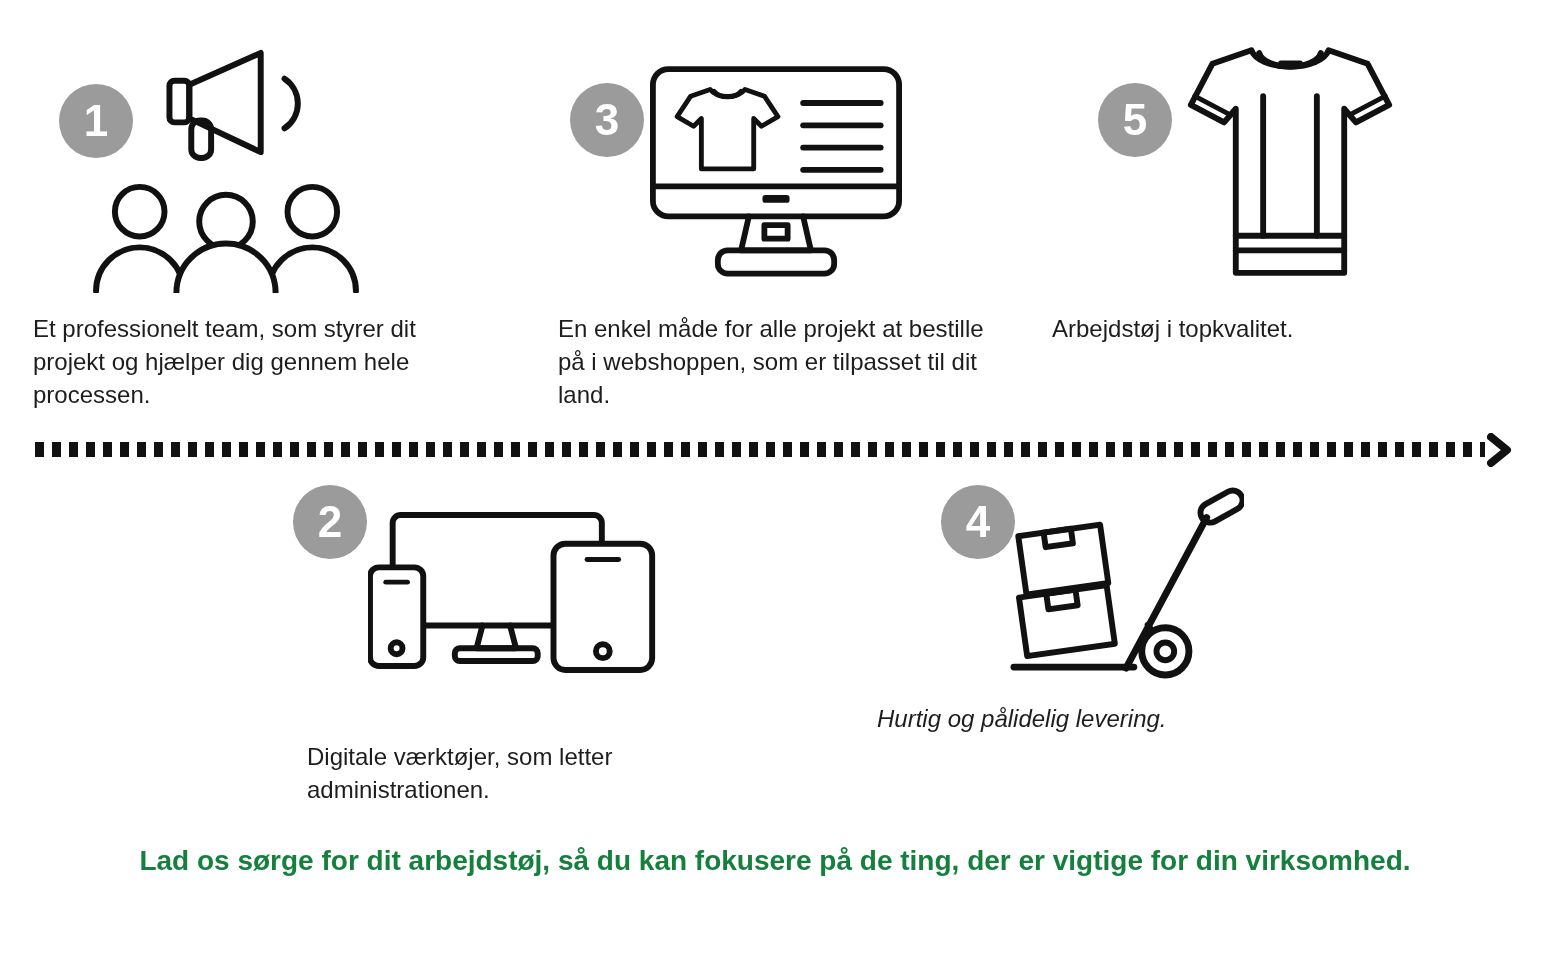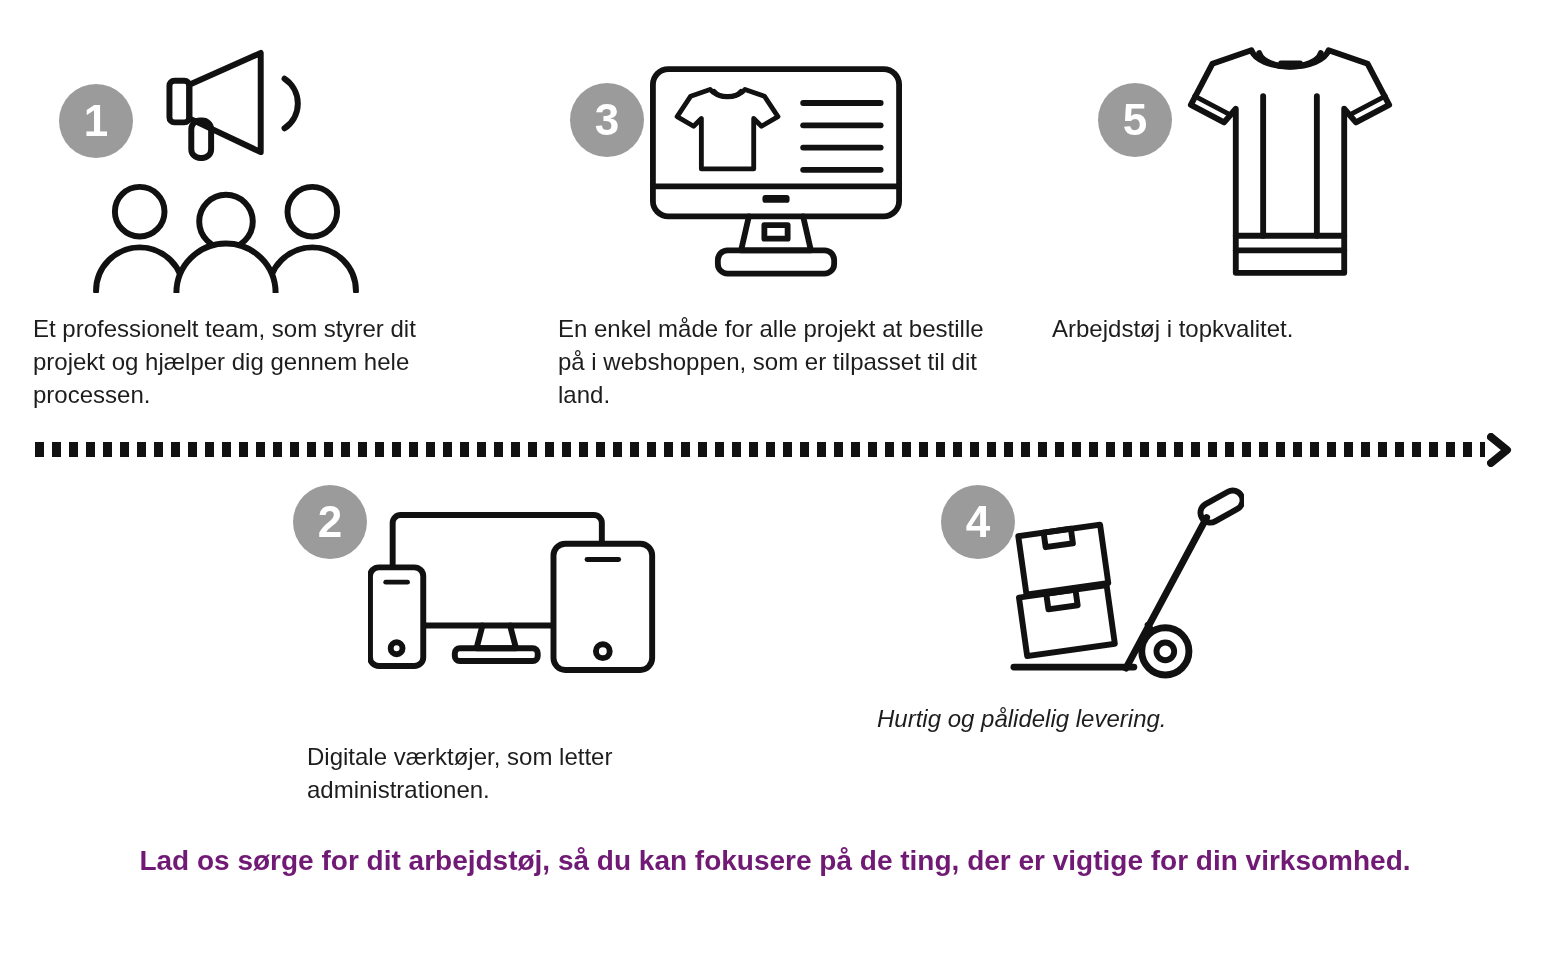--- a/index.html
+++ b/index.html
@@ -41,21 +41,21 @@
   .cap-4   { left:877px; top:702px; width:420px;font-style:italic; }
 
   .dotted-line {
     position:absolute; left:35px; top:442px; width:1450px; height:15px;
     background:repeating-linear-gradient(90deg, #111 0, #111 9px, transparent 9px, transparent 17px);
   }
   .arrow-head { position:absolute; left:1487px; top:433px; width:26px; height:34px; }
 
   .footer {
     position:absolute; left:0; top:845px; width:1550px; text-align:center;
-    font-weight:bold; font-size:28px; color:#701a75;
+    font-weight:bold; font-size:28px; color:#15803d;
   }
 </style>
 </head>
 <body>
 
 <div class="canvas">
 
   <div>
     <div class="badge badge-1">1</div>
     <div class="icon icon-1">

